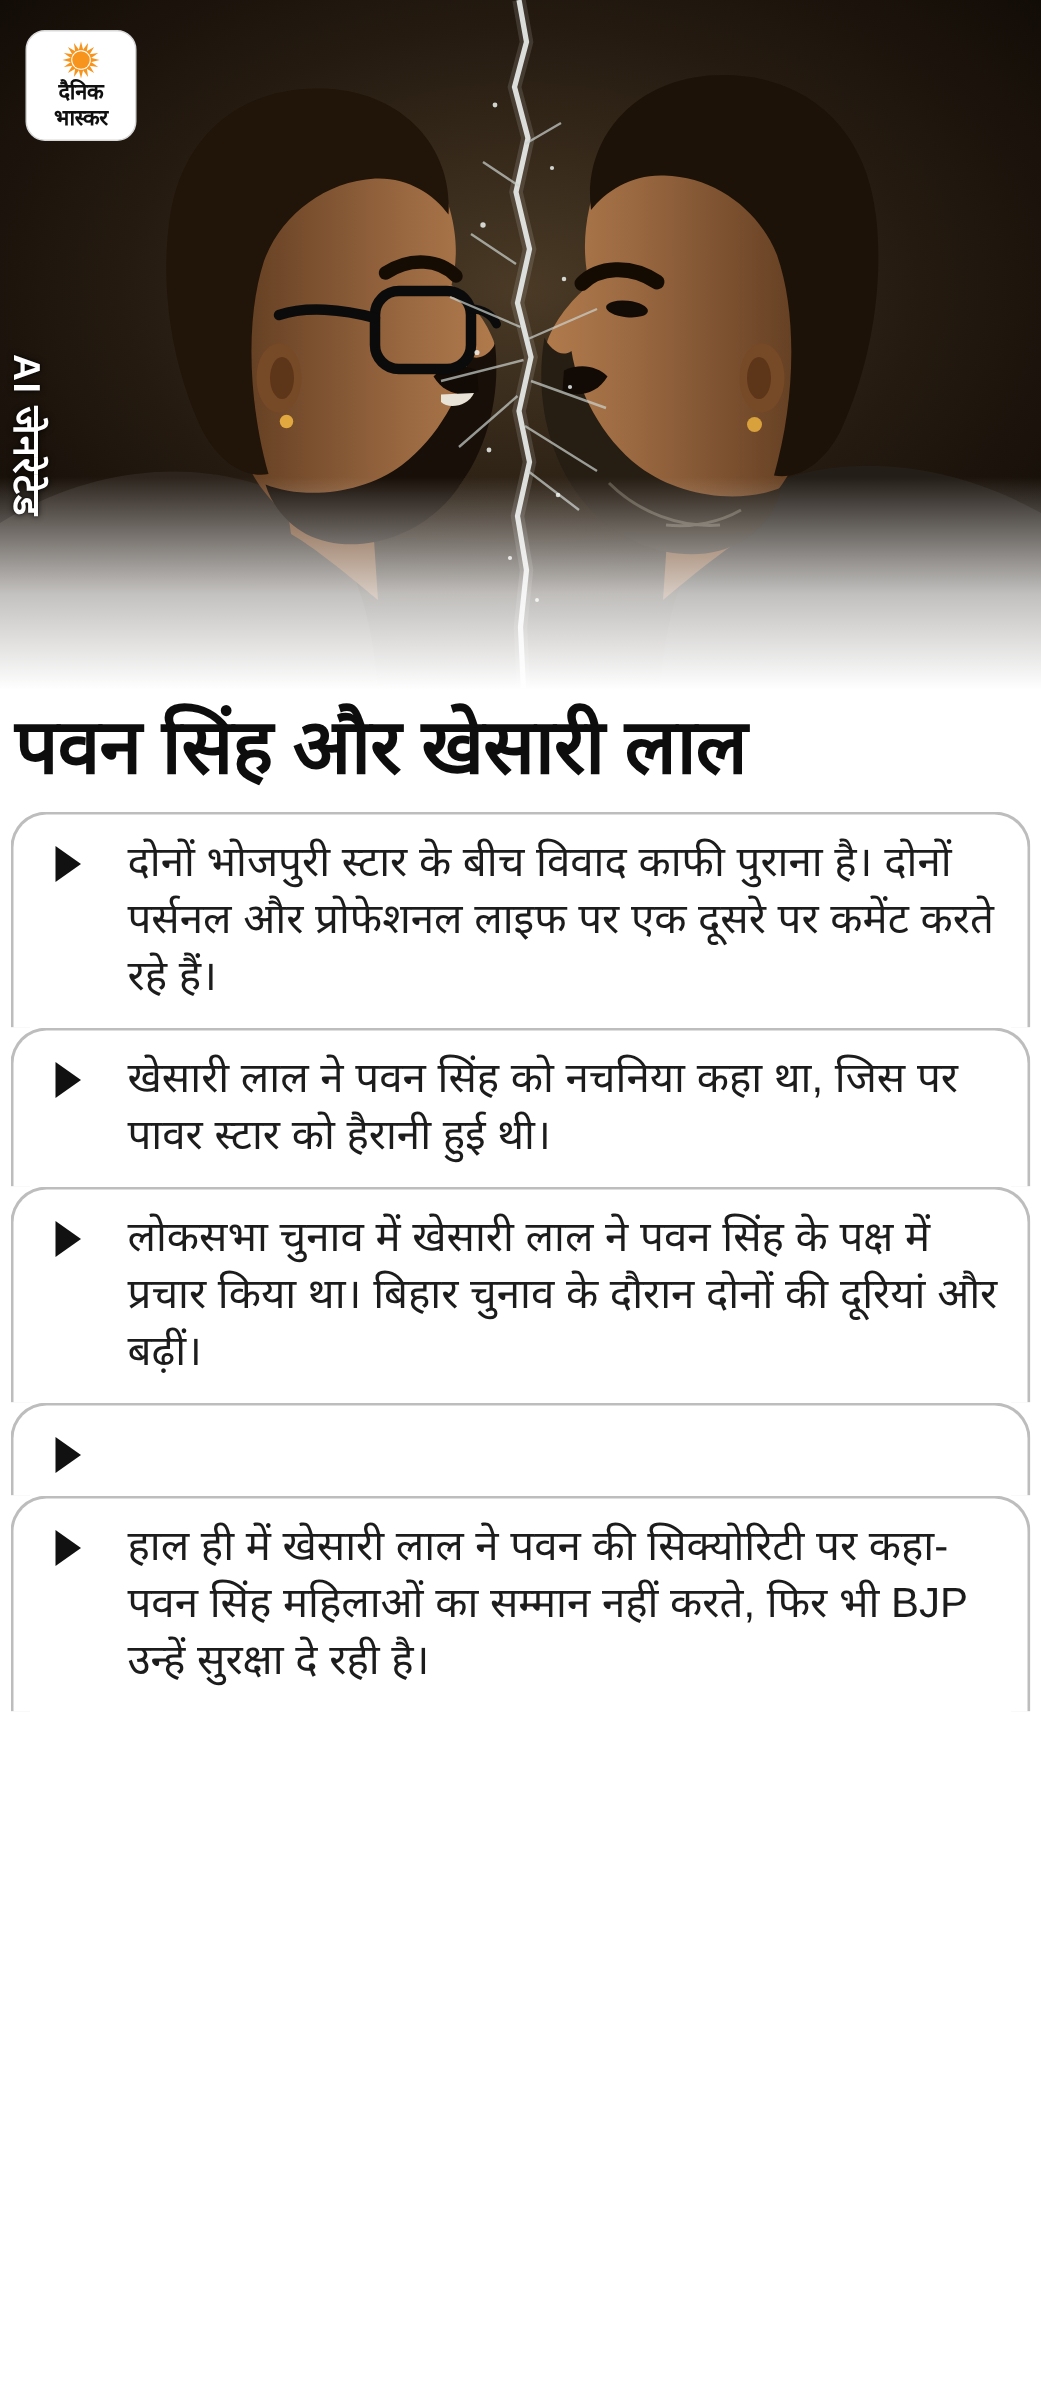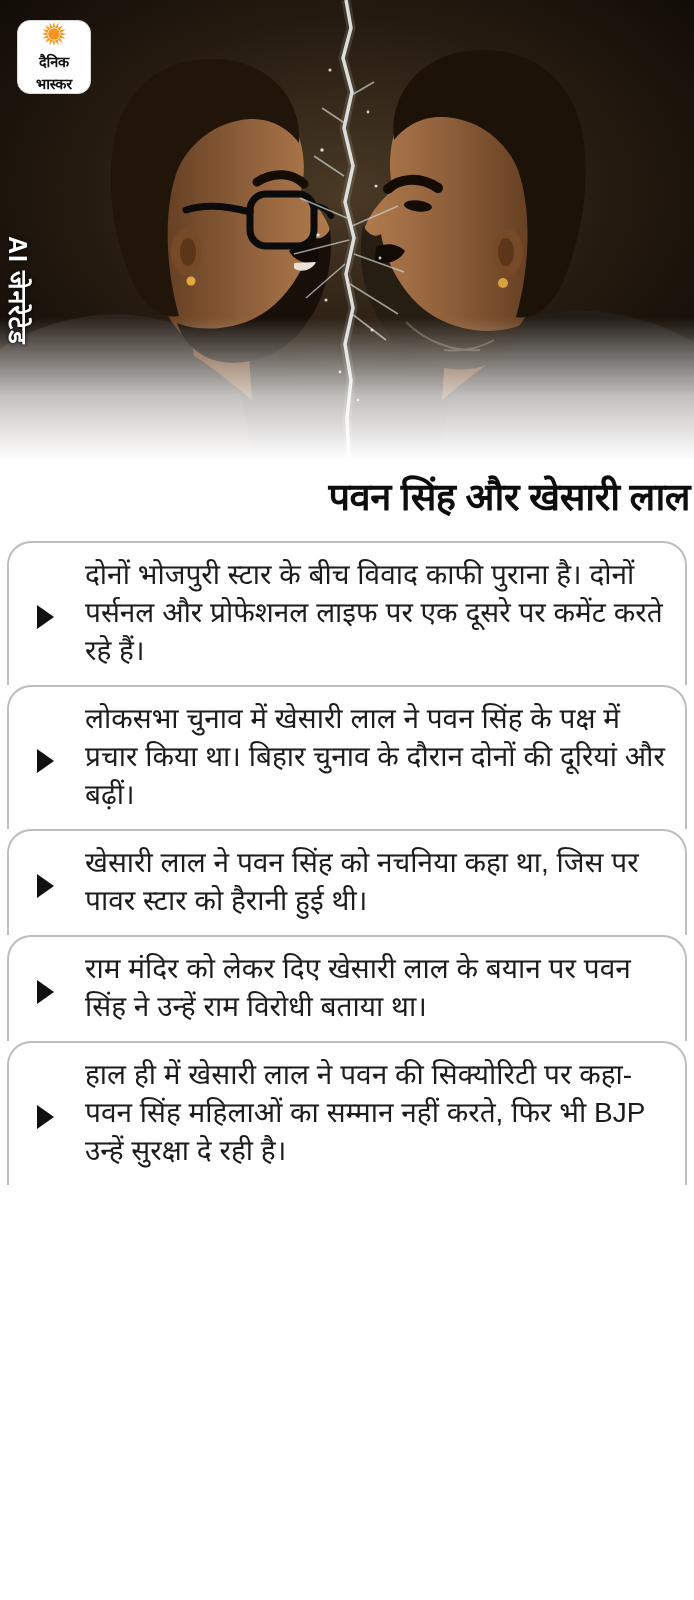--- a/index.html
+++ b/index.html
@@ -6,42 +6,42 @@
   html,body { width:694px; height:1600px; overflow:hidden; background:#ffffff;
               font-family:"Liberation Sans","DejaVu Sans",sans-serif; }
   .page { position:relative; width:694px; height:1600px; background:#fff; }
 
   
   .hero { position:relative; width:694px; height:460px; background:#171007; overflow:hidden; }
   .hero svg.scene { position:absolute; inset:0; display:block; }
 
   .logo { position:absolute; left:17px; top:20px; width:74px; height:74px;
           background:#ffffff; border:1px solid #d8d8d8; border-radius:13px;
-          display:flex; flex-direction:column; align-items:center; justify-content:space-between;
+          display:flex; flex-direction:column; align-items:center; justify-content:center;
           gap:1px; z-index:5; }
   .logo .sun { width:26px; height:26px; margin-bottom:1px; }
   .logo .lg-txt { font-size:14.5px; font-weight:800; color:#101010; line-height:1.08;
                   letter-spacing:-0.2px; }
 
   .ai-mark { position:absolute; left:36px; top:236px; z-index:5;
              transform:rotate(90deg); transform-origin:0 0;
              color:#ffffff; font-size:25px; font-weight:700; letter-spacing:1px;
              text-shadow:0 0 4px rgba(0,0,0,0.85), 0 0 1px rgba(0,0,0,0.9);
              white-space:nowrap; }
 
   
-  .headline { padding:6px 4px 8px 10px; text-align:right;
-              font-size:38px; line-height:63px; font-weight:900; color:#0d0d0d;
+  .headline { padding:6px 4px 8px 10px; text-align:left;
+              font-size:51px; line-height:63px; font-weight:900; color:#0d0d0d;
               letter-spacing:-0.5px; }
 
   
   .cards { padding:4px 7px 0 7px; }
   .card { background:#ffffff; border:2px solid #bdbdbd; border-bottom:none;
           border-radius:24px 24px 0 0; padding:13px 16px 15px 14px;
-          display:flex; align-items:center; }
+          display:flex; align-items:flex-start; }
   .tri { width:0; height:0; flex:0 0 auto;
          border-left:17px solid #111111; border-top:12px solid transparent;
          border-bottom:12px solid transparent; margin:8px 0 0 14px; }
   .card p { flex:1 1 auto; margin-left:31px; font-size:28px; line-height:38px;
             font-weight:500; color:#1c1c1c; }
 </style>
 </head>
 <body>
 
 <div class="page">
@@ -158,29 +158,28 @@
     <span>पवन सिंह और खेसारी लाल</span><br>
   </h1>
 
   <div class="cards">
     <div class="card">
       <span class="tri"></span>
       <p>दोनों भोजपुरी स्टार के बीच विवाद काफी पुराना है। दोनों पर्सनल और प्रोफेशनल लाइफ पर एक दूसरे पर कमेंट करते रहे हैं।</p>
     </div>
     <div class="card">
       <span class="tri"></span>
+      <p>खेसारी लाल ने पवन सिंह को नचनिया कहा था, जिस पर पावर स्टार को हैरानी हुई थी।</p>
+    </div>
+    <div class="card">
+      <span class="tri"></span>
       <p>लोकसभा चुनाव में खेसारी लाल ने पवन सिंह के पक्ष में प्रचार किया था। बिहार चुनाव के दौरान दोनों की दूरियां और बढ़ीं।</p>
     </div>
     <div class="card">
       <span class="tri"></span>
-      <p>खेसारी लाल ने पवन सिंह को नचनिया कहा था, जिस पर पावर स्टार को हैरानी हुई थी।</p>
-    </div>
-    <div class="card">
-      <span class="tri"></span>
-      <p>राम मंदिर को लेकर दिए खेसारी लाल के बयान पर पवन सिंह ने उन्हें राम विरोधी बताया था।</p>
     </div>
     <div class="card">
       <span class="tri"></span>
       <p>हाल ही में खेसारी लाल ने पवन की सिक्योरिटी पर कहा- पवन सिंह महिलाओं का सम्मान नहीं करते, फिर भी BJP उन्हें सुरक्षा दे रही है।</p>
     </div>
   </div>
 
 </div>
 
 </body></html>

